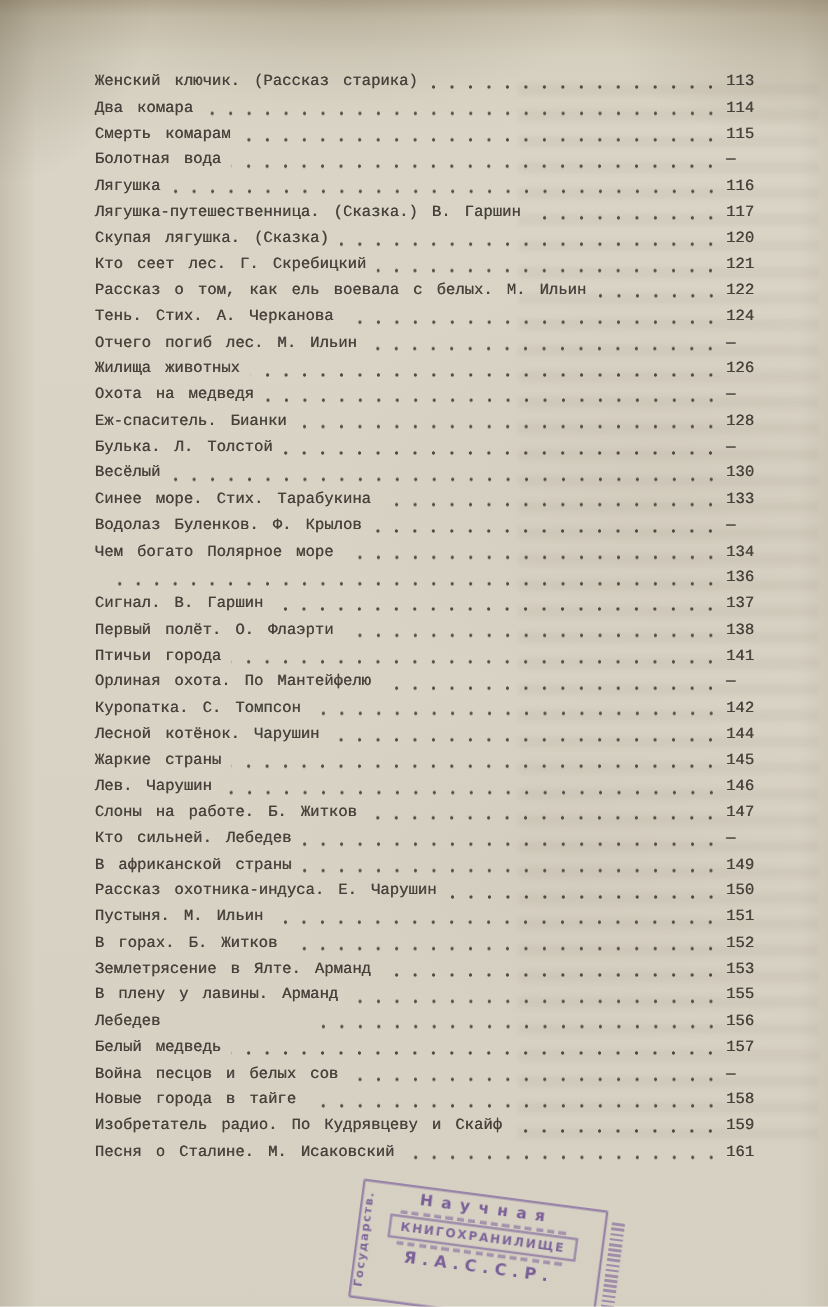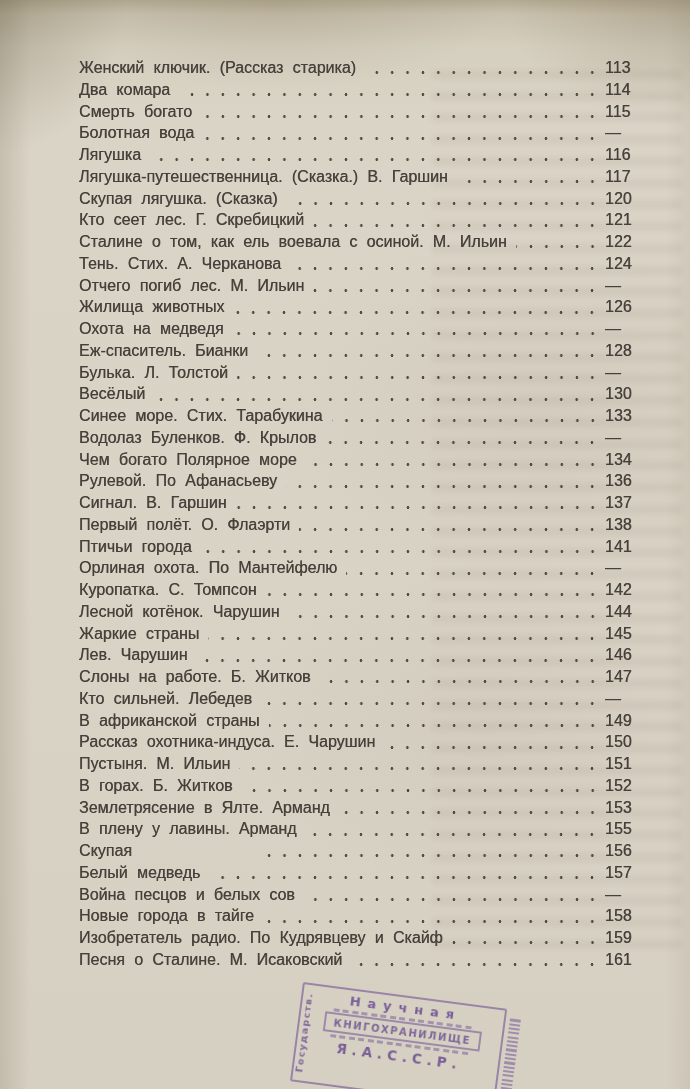--- a/index.html
+++ b/index.html
@@ -16,22 +16,22 @@
       linear-gradient(180deg, #b4aa93 0px, #c9c1ad 14px, #d5cfbf 46px, #dad4c6 110px, #d9d3c5 55%, #d6d0c2 100%);
   }
   
   .ghost{
     position:absolute;right:8px;top:70px;width:250px;height:880px;
     background:repeating-linear-gradient(180deg, rgba(120,110,92,.075) 0 9px, rgba(0,0,0,0) 9px 21.75px);
     filter:blur(2.2px);pointer-events:none;
   }
   .toc{
     position:absolute;left:79px;top:57px;right:49px;
-    font-family:Liberation Sans, sans-serif;
-    font-size:16px;line-height:21.75px;color:#45403a;
+    font-family:Liberation Mono, monospace;
+    font-size:13px;line-height:21.75px;color:#45403a;
   }
   .row{display:flex;align-items:baseline;white-space:nowrap;}
   .row .t{word-spacing:.3em;text-shadow:.35px 0 0 rgba(69,64,58,.75);}
   .leader{
     flex:1 1 auto;height:5px;align-self:flex-end;margin:0 3px 3.5px 9px;
     background-image:radial-gradient(circle, rgba(62,57,50,.88) 1.15px, rgba(62,57,50,0) 1.6px);
     background-size:15.4px 5px;background-repeat:repeat-x;
     background-position:right 2px bottom 0;
   }
   .p{min-width:36px;text-align:left;text-shadow:.35px 0 0 rgba(69,64,58,.75);}
@@ -80,21 +80,21 @@
         <span class="t">Женский ключик. (Рассказ старика)</span>
         <span class="leader"></span>
         <span class="p">113</span>
       </div>
       <div class="row">
         <span class="t">Два комара</span>
         <span class="leader"></span>
         <span class="p">114</span>
       </div>
       <div class="row">
-        <span class="t">Смерть богато</span>
+        <span class="t">Смерть комарам</span>
         <span class="leader"></span>
         <span class="p">115</span>
       </div>
       <div class="row">
         <span class="t">Болотная вода</span>
         <span class="leader"></span>
         <span class="p">—</span>
       </div>
       <div class="row">
         <span class="t">Лягушка</span>
@@ -110,21 +110,21 @@
         <span class="t">Скупая лягушка. (Сказка)</span>
         <span class="leader"></span>
         <span class="p">120</span>
       </div>
       <div class="row">
         <span class="t">Кто сеет лес. Г. Скребицкий</span>
         <span class="leader"></span>
         <span class="p">121</span>
       </div>
       <div class="row">
-        <span class="t">Сталине о том, как ель воевала с осиной. М. Ильин</span>
+        <span class="t">Рассказ о том, как ель воевала с белых. М. Ильин</span>
         <span class="leader"></span>
         <span class="p">122</span>
       </div>
       <div class="row">
         <span class="t">Тень. Стих. А. Черканова</span>
         <span class="leader"></span>
         <span class="p">124</span>
       </div>
       <div class="row">
         <span class="t">Отчего погиб лес. М. Ильин</span>
@@ -165,21 +165,20 @@
         <span class="t">Водолаз Буленков. Ф. Крылов</span>
         <span class="leader"></span>
         <span class="p">—</span>
       </div>
       <div class="row">
         <span class="t">Чем богато Полярное море</span>
         <span class="leader"></span>
         <span class="p">134</span>
       </div>
       <div class="row">
-        <span class="t">Рулевой. По Афанасьеву</span>
         <span class="leader"></span>
         <span class="p">136</span>
       </div>
       <div class="row">
         <span class="t">Сигнал. В. Гаршин</span>
         <span class="leader"></span>
         <span class="p">137</span>
       </div>
       <div class="row">
         <span class="t">Первый полёт. О. Флаэрти</span>
@@ -250,21 +249,21 @@
         <span class="t">Землетрясение в Ялте. Арманд</span>
         <span class="leader"></span>
         <span class="p">153</span>
       </div>
       <div class="row">
         <span class="t">В плену у лавины. Арманд</span>
         <span class="leader"></span>
         <span class="p">155</span>
       </div>
       <div class="row">
-        <span class="t">Скупая</span>
+        <span class="t">Лебедев</span>
         <span class="leader" style="margin-left: 132px;"></span>
         <span class="p">156</span>
       </div>
       <div class="row">
         <span class="t">Белый медведь</span>
         <span class="leader"></span>
         <span class="p">157</span>
       </div>
       <div class="row">
         <span class="t">Война песцов и белых сов</span>

